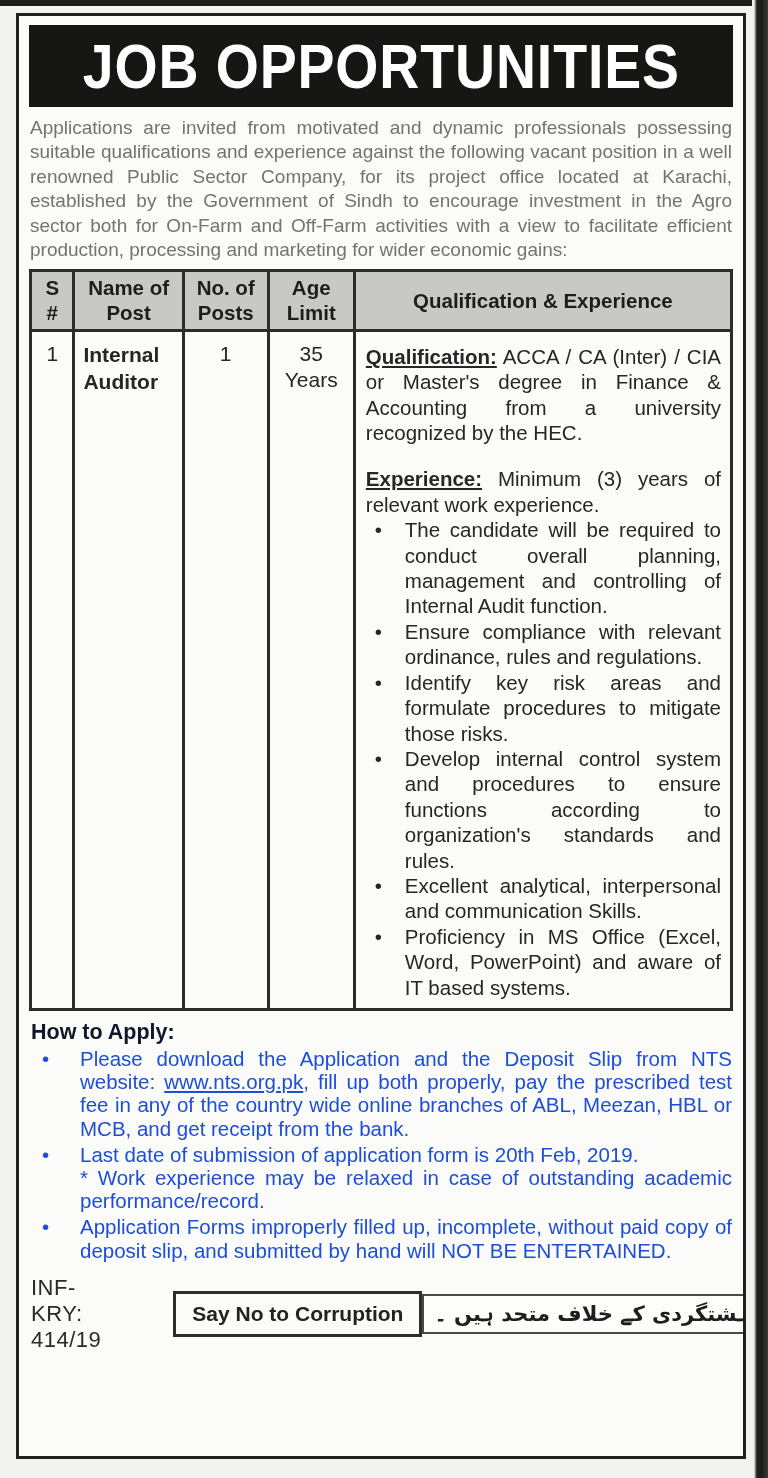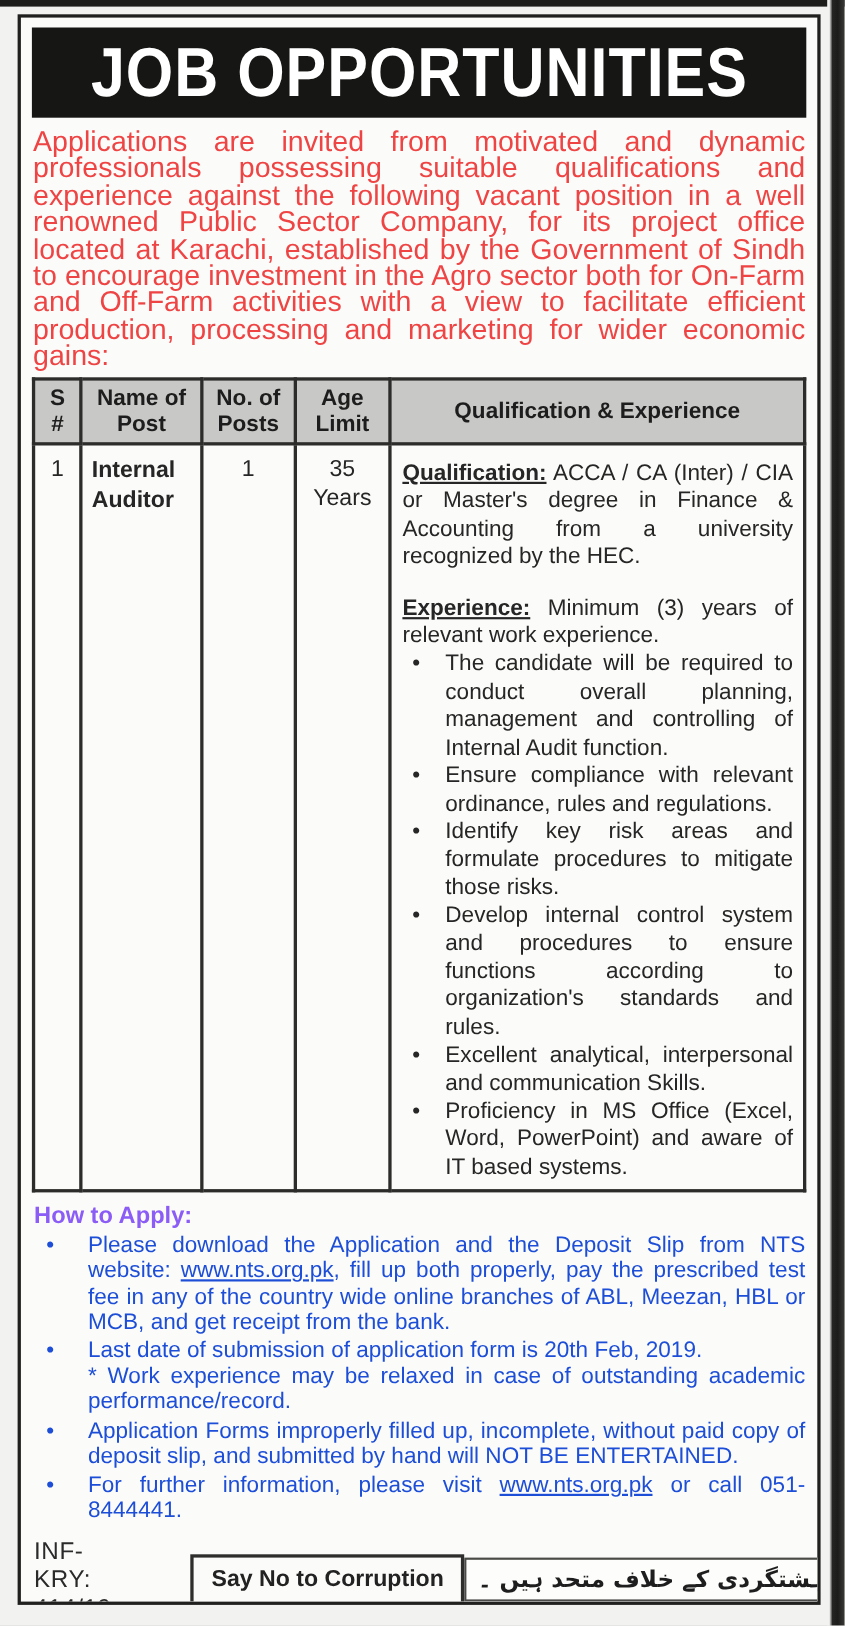--- a/index.html
+++ b/index.html
@@ -12,38 +12,38 @@
   .edge-right { position:absolute; top:0; right:0; width:16px; height:1478px;
                 background:linear-gradient(to right,#f2f2f0 0%,#f2f2f0 12%,#242422 30%,#1c1c1a 60%,#3a3a38 100%); }
 
   .ad-frame { position:absolute; left:16px; top:13px; width:730px; height:1446px;
               background:#fbfbf9; border:3px solid #20201e; padding:9px 10px 0 10px; overflow:hidden; }
 
   .title-band { height:82px; background:#161614; display:flex; align-items:center; justify-content:center; margin-bottom:9px;text-align:right; }
   .title-band h1 { color:#ffffff; font-size:63px; font-weight:bold; white-space:nowrap;
                    display:inline-block; transform:scaleX(0.88); letter-spacing:1px; }
 
-  .intro { font-size:26px; line-height:24.4px; text-align:justify; color:#ef4444; margin:0 1px 7px 1px; }
+  .intro { font-size:19px; line-height:24.4px; text-align:justify; color:#737373; margin:0 1px 7px 1px; }
 
   table.jobs { width:100%; border-collapse:collapse; table-layout:fixed; }
   .jobs th, .jobs td { border:3px solid #2c2c2a; }
   .jobs th { background:#c8c8c6; color:#1d1d1d; font-size:20.5px; font-weight:bold;
              line-height:1.18; text-align:center; vertical-align:middle; padding:4px 1px; white-space:pre-line; }
   .jobs td { vertical-align:top; color:#262626; font-size:21px; background:#fbfbf9; }
   td.c-center { text-align:center; padding-top:9px; white-space:pre-line; line-height:26px; }
   td.c-post   { padding:9px 3px 0 8px; line-height:27px;font-weight:bold; }
 
   td.c-qual { padding:12px 9px 8px 10px; text-align:justify; line-height:25.4px; font-size:20.5px; }
   .lead { margin-bottom:21px; }
   .lead-label { font-weight:bold; text-decoration:underline; }
   ul.points { list-style:none; }
   ul.points li { position:relative; padding-left:39px; }
   ul.points li::before { content:"\2022"; position:absolute; left:9px; top:0; }
 
-  .apply-head { font-size:21.5px; font-weight:bold; color:#8b5cf6; margin:9px 0 2px 2px; }
+  .apply-head { font-size:21.5px; font-weight:bold; color:#0f172a; margin:9px 0 2px 2px; }
   ul.apply { list-style:none; font-size:20.5px; line-height:23.2px; text-align:justify; color:#1d4ed8; margin-right:1px; }
   ul.apply li { position:relative; padding-left:51px; margin-bottom:3px; }
   ul.apply li::before { content:"\2022"; position:absolute; left:13px; top:0; }
   .link { text-decoration:underline; }
   .bold-note { font-weight:normal; display:block; }
 
   .footer { display:flex; align-items:center; margin-top:13px; padding:0 2px; }
   .ref-no { font-size:22px; color:#2a2a2a; letter-spacing:0.5px; }
   .slogan-box { border:3px solid #2e2e2c; background:#fbfbf9; padding:8px 16px; margin-left:72px; }
   .slogan-box span { font-size:21px; font-weight:bold; color:#222; white-space:nowrap; }
@@ -106,21 +106,20 @@
         </td>
       </tr>
     </tbody>
       </table>
 
     <div class="apply-head">How to Apply:</div>
     <ul class="apply">
       <li><span>Please download the Application and the Deposit Slip from NTS website: </span><span class="link">www.nts.org.pk</span><span>, fill up both properly, pay the prescribed test fee in any of the country wide online branches of ABL, Meezan, HBL or MCB, and get receipt from the bank.</span></li>
       <li><span>Last date of submission of application form is 20th Feb, 2019.</span><span class="bold-note">* Work experience may be relaxed in case of outstanding academic performance/record.</span></li>
       <li>Application Forms improperly filled up, incomplete, without paid copy of deposit slip, and submitted by hand will NOT BE ENTERTAINED.</li>
-      <li><span>For further information, please visit </span><span class="link">www.nts.org.pk</span><span> or call 051-8444441.</span></li>
     </ul>
 
     <div class="footer">
       <div class="ref-no">INF-KRY: 414/19</div>
       <div class="slogan-box">
         <span>Say No to Corruption</span>
       </div>
       <div class="urdu-box">
         <span>ہم دہشتگردی کے خلاف متحد ہیں ۔</span>
       </div>

